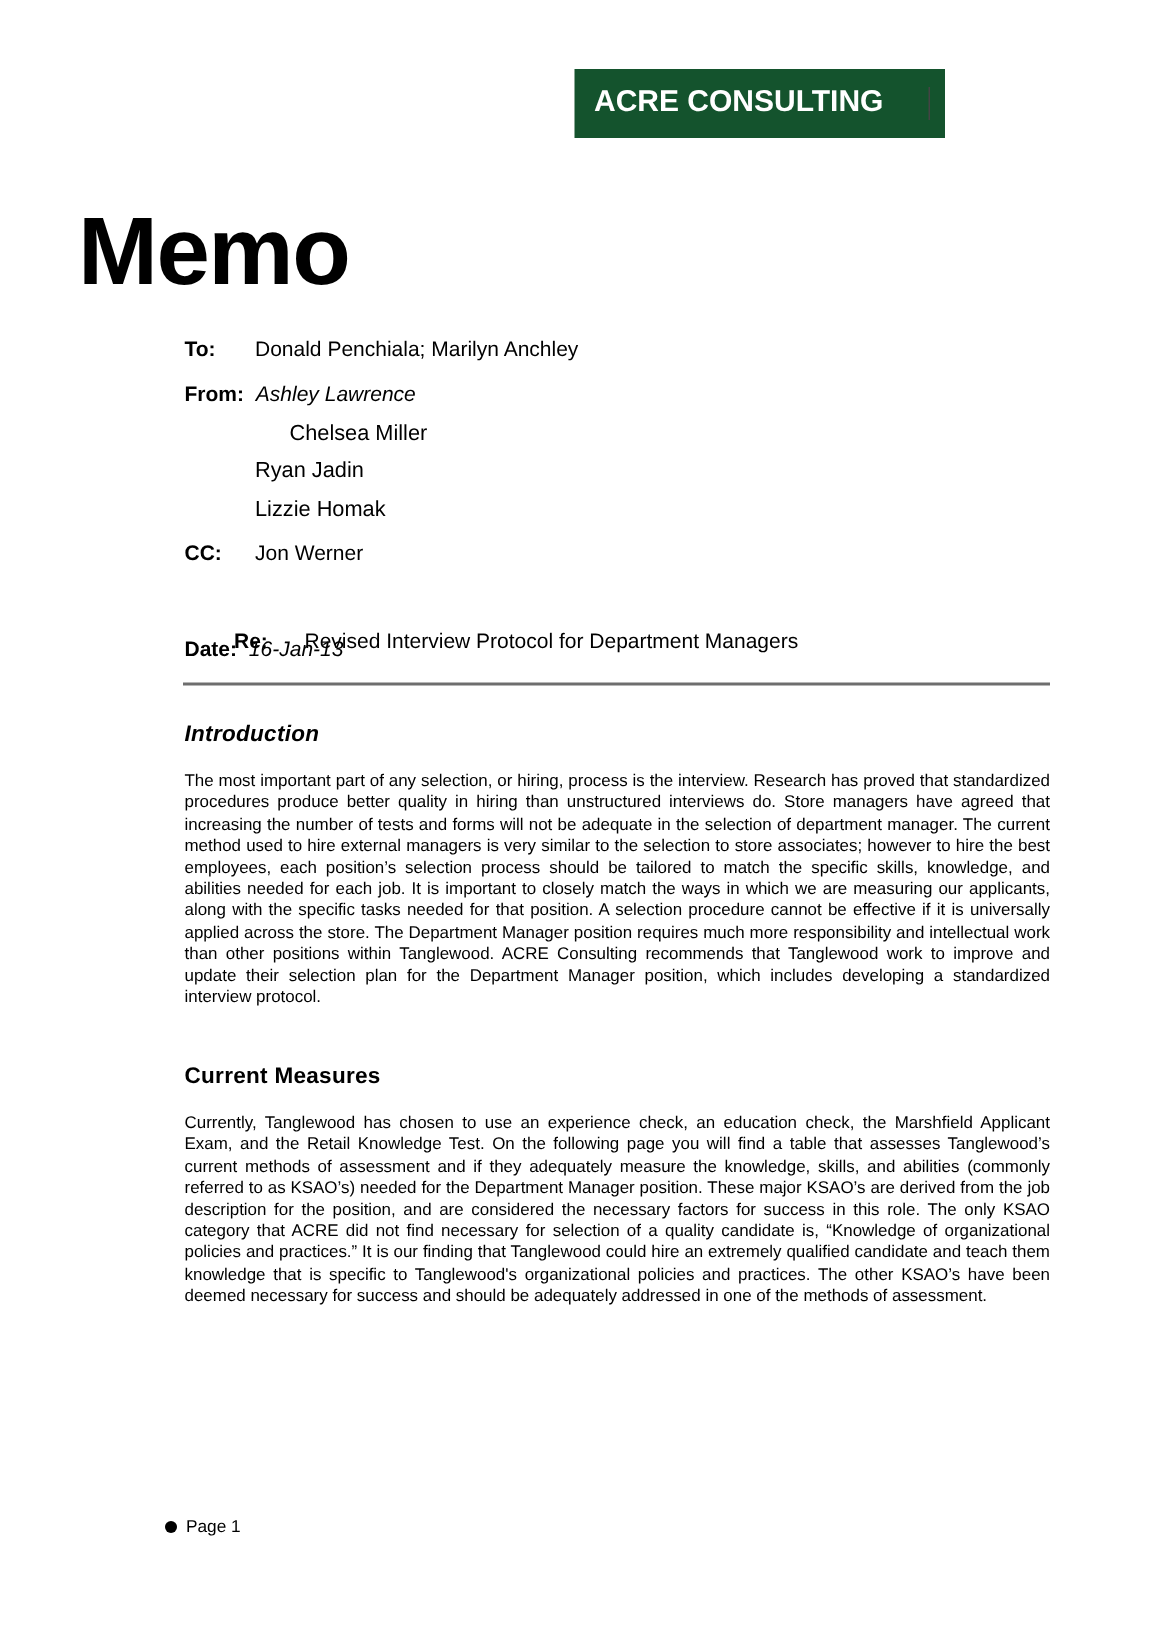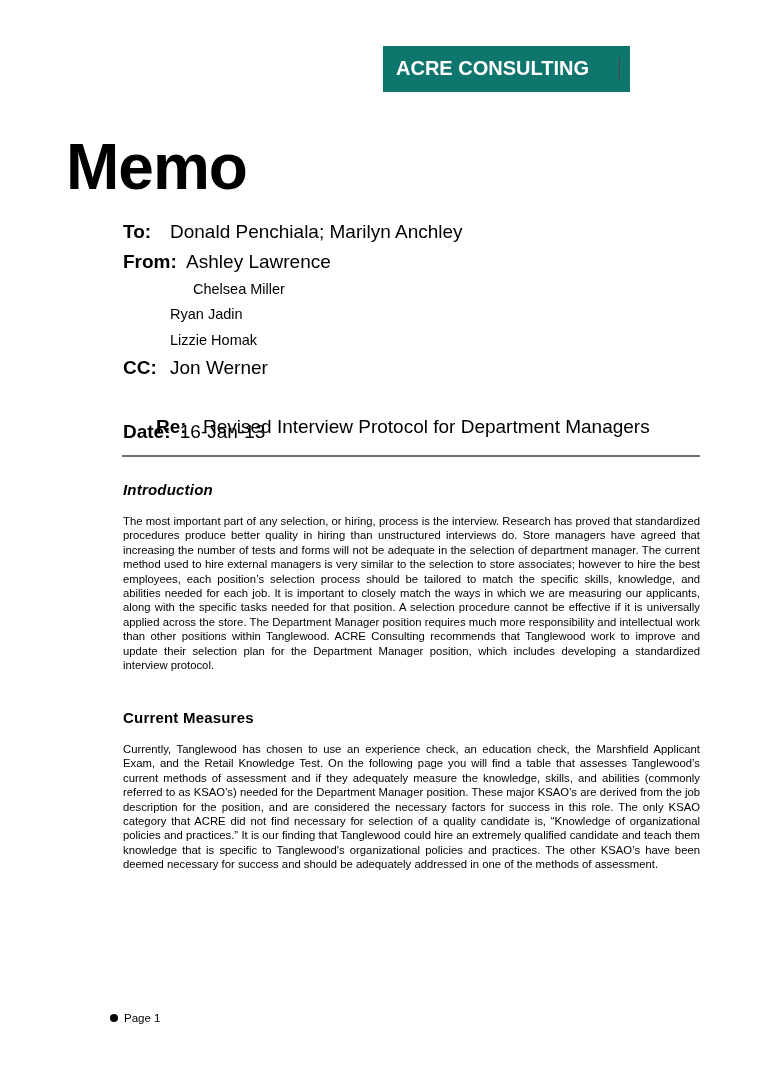--- a/index.html
+++ b/index.html
@@ -2,41 +2,41 @@
 <html><head>
   <meta charset="utf-8">
   <style>
     html, body { margin: 0; padding: 0; background: #ffffff; }
     body {
       width: 768px; height: 1087px; position: relative; overflow: hidden;
       font-family: "Liberation Sans", sans-serif; color: #000;
     }
     .brand-box {
       position: absolute; left: 383px; top: 46px; width: 247px; height: 46px;
-      background: #0f766e; box-sizing: border-box;
+      background: #14532d; box-sizing: border-box;
     }
     .brand-box .inner {
       position: absolute; left: 10px; top: 12px; right: 10px; height: 22px;
       border-right: 1px solid #444;
     }
     .brand-text {
       position: absolute; left: 13px; top: 11px;
       color: #fff; font-weight: bold; font-size: 20px; letter-spacing: 0px;
       white-space: nowrap;
     }
     .memo-title {
-      position: absolute; left: 66px; top: 128px;
+      position: absolute; left: 52px; top: 128px;
       font-size: 64px; font-weight: bold; letter-spacing: -1px; line-height: 78px;
     }
     .hdr-row {
-      position: absolute; left: 123px; font-size: 19px; white-space: nowrap; line-height: 18px;
+      position: absolute; left: 123px; font-size: 14px; white-space: nowrap; line-height: 18px;
     }
     .hdr-label { font-weight: bold; font-family: "Liberation Sans", sans-serif; display: inline-block; }
     .hdr-value { position: absolute; left: 47px; top: 0; }
-    .hdr-value.inline { position: static; margin-left: 4px; }
+    .hdr-value.inline { position: static; margin-left: 4px; font-style: italic; }
     .from-extra { position: absolute; left: 170px; font-size: 14.5px; line-height: 18px; white-space: nowrap; }
     .divider {
       position: absolute; left: 122px; top: 455px; width: 578px; height: 2px; background: #6e6e6e;
     }
     .section-heading {
       position: absolute; left: 123px; font-weight: bold; font-size: 15px; letter-spacing: 0.2px;
     }
     .para {
       position: absolute; left: 123px; width: 577px;
       font-size: 11.3px; line-height: 14.4px; text-align: justify; margin: 0;

